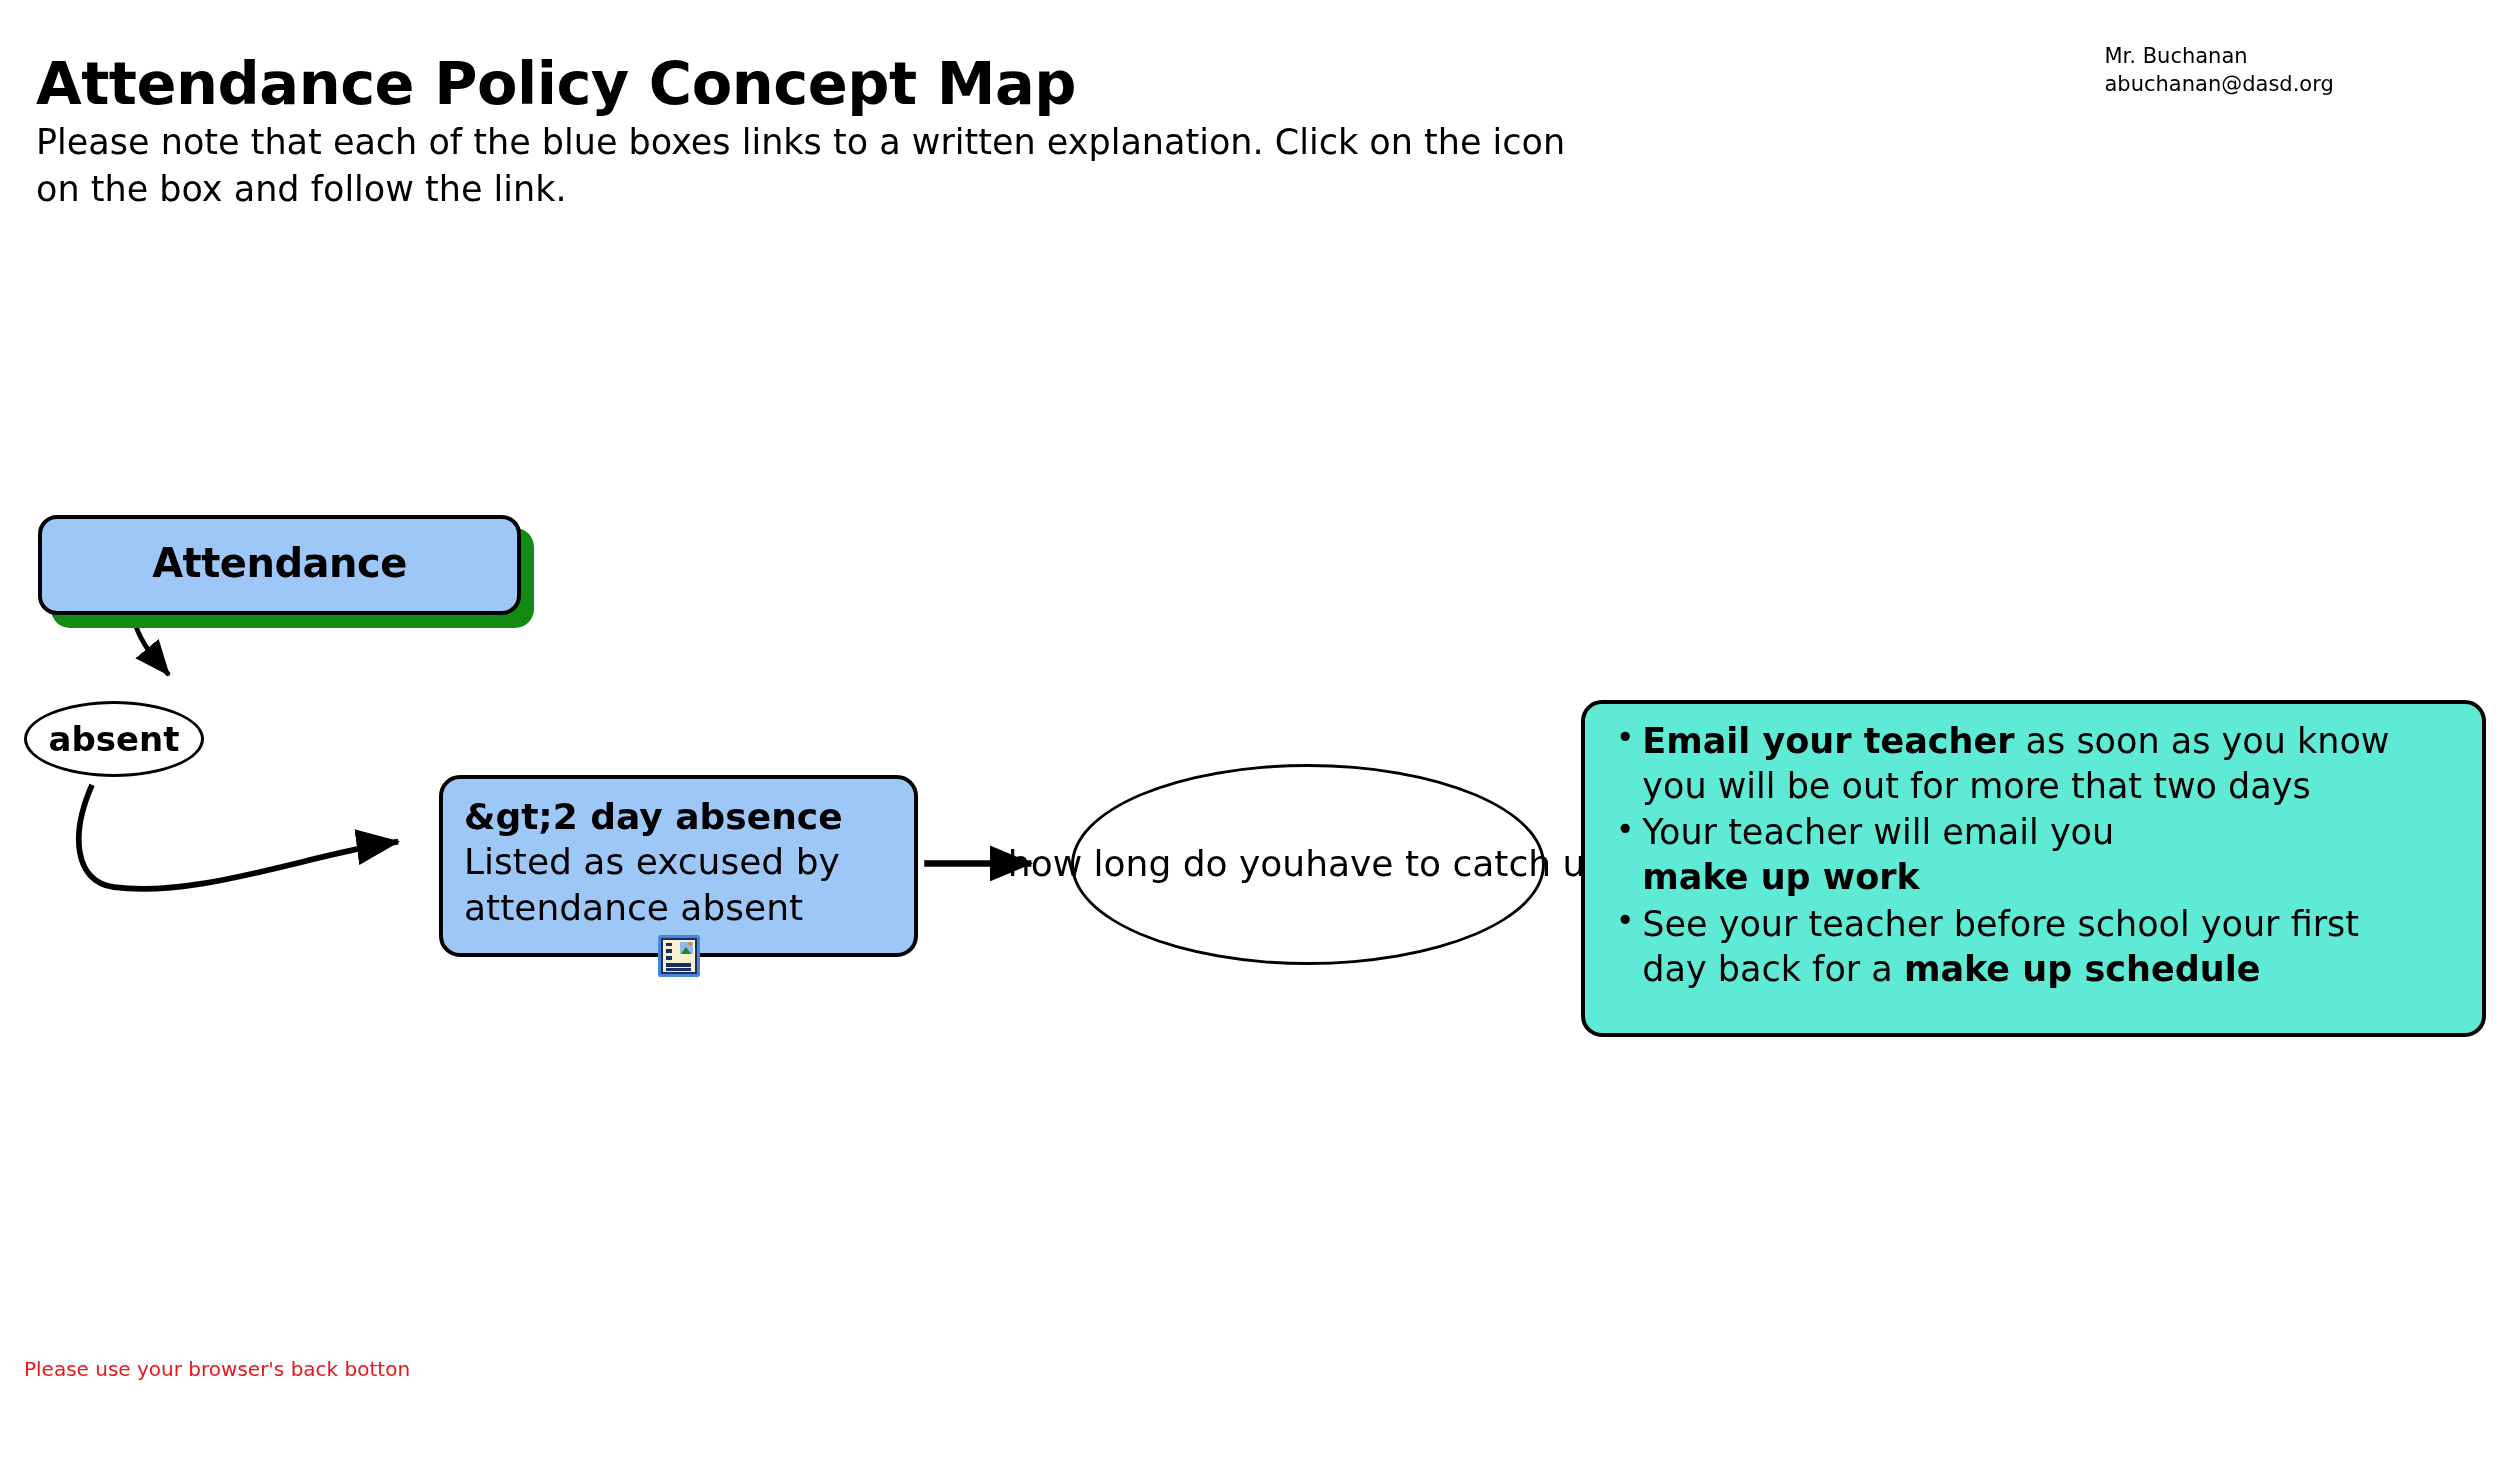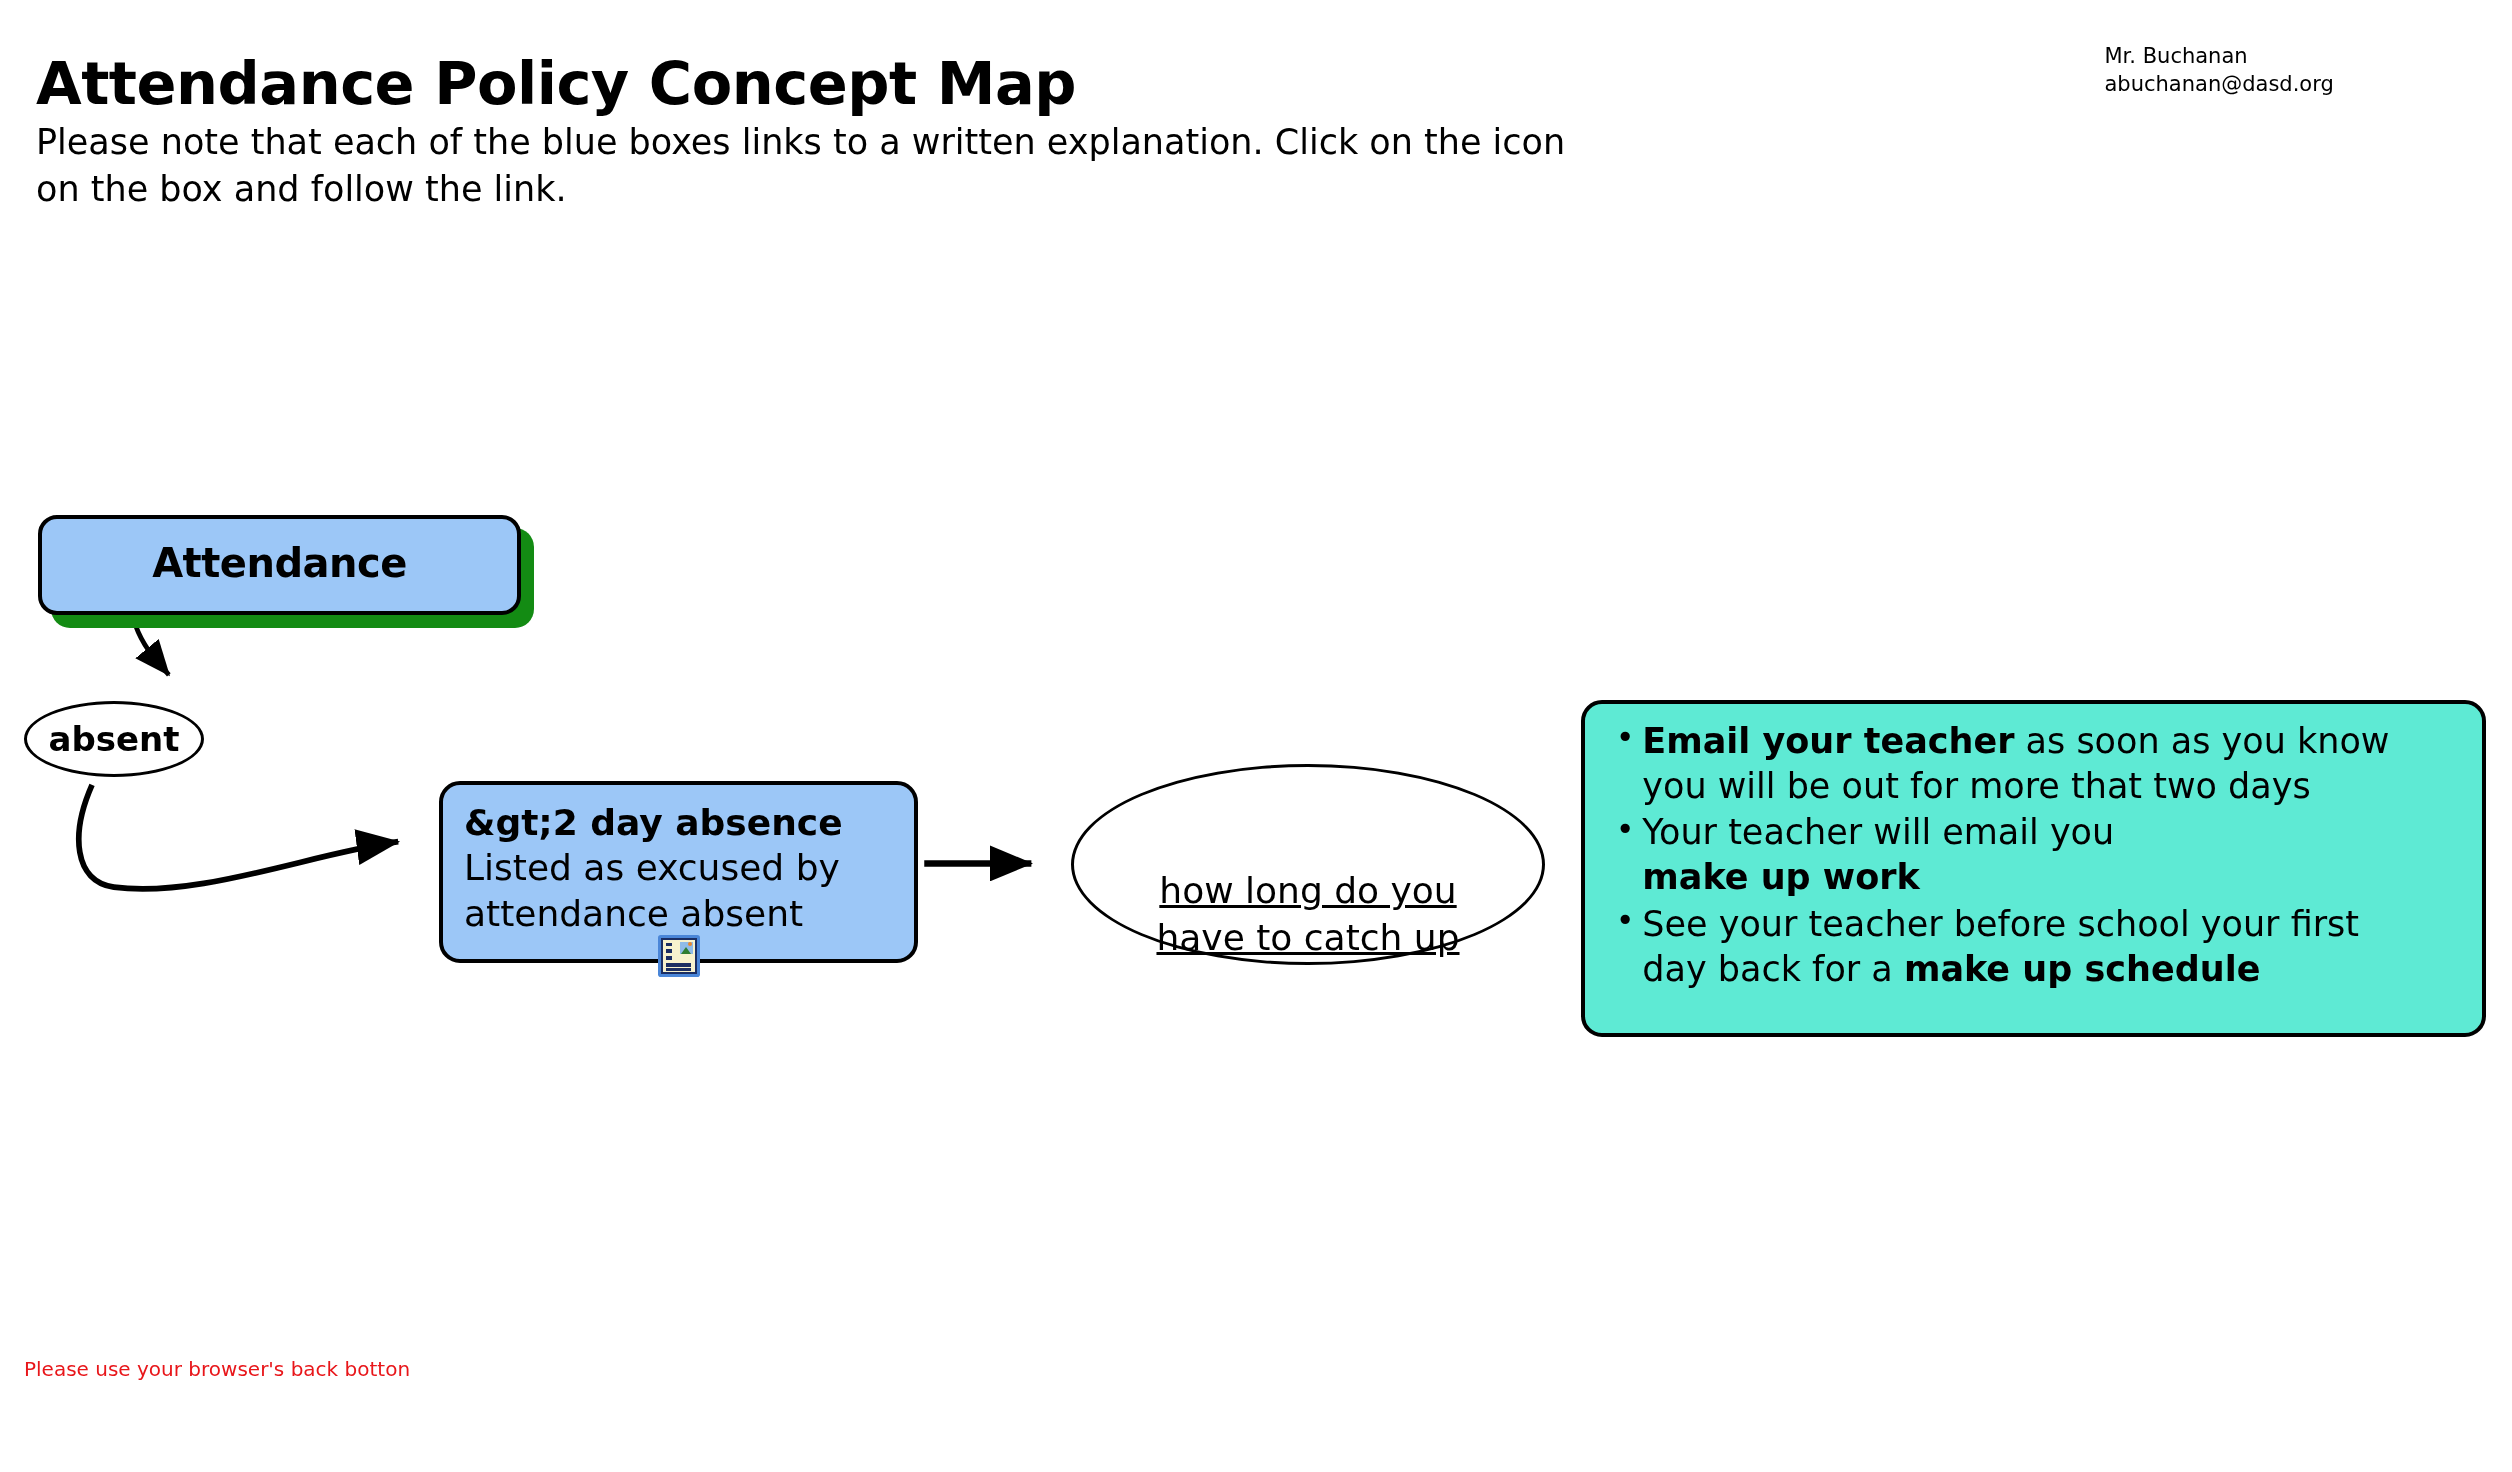--- a/index.html
+++ b/index.html
@@ -134,21 +134,21 @@
 
   
   #node-absence-detail {
     left: 439px;
     top: 775px;
     width: 479px;
     height: 182px;
   }
   #node-absence-detail .face {
     position: absolute;
-    left: 0; top: 6px;
+    left: 0; top: 0;
     width: 479px;
     height: 182px;
     background: #9CC7F7;
     border: 4.7px solid #000000;
     border-radius: 21px;
     box-sizing: border-box;
     padding: 15px 21px 0 21px;
   }
   #node-absence-detail .line {
     display: block;
@@ -218,25 +218,23 @@
     width: 474px;
     height: 201px;
   }
   #node-catchup .ellipse {
     width: 474px;
     height: 201px;
     border: 3.8px solid #000;
     border-radius: 50%;
     background: #ffffff;
     display: flex;
-    flex-direction: column;
     align-items: center;
-    justify-content: flex-end;
-    box-sizing: border-box;
-    text-decoration: underline;
+    justify-content: center;
+    box-sizing: border-box;
   }
   #node-catchup .line {
     display: block;
     font-size: 36px;
     line-height: 1.3;
     white-space: nowrap;
   }
 
   
   #node-actions {

